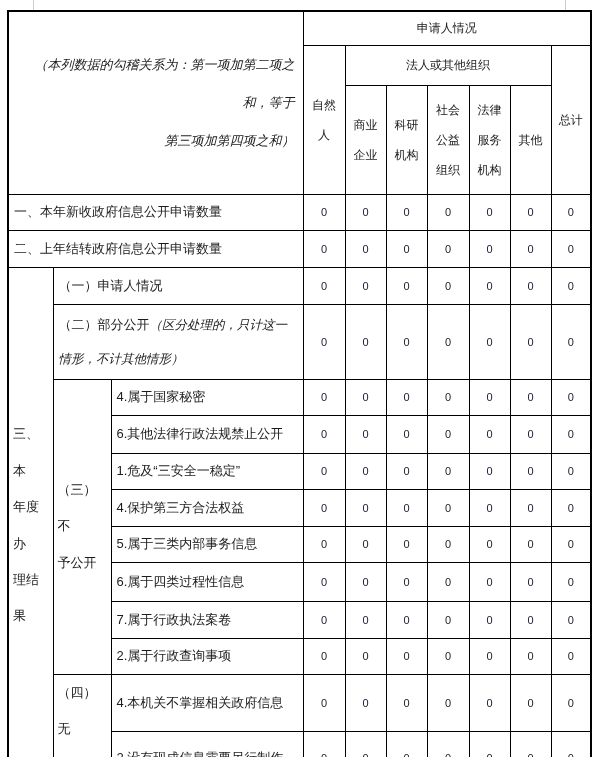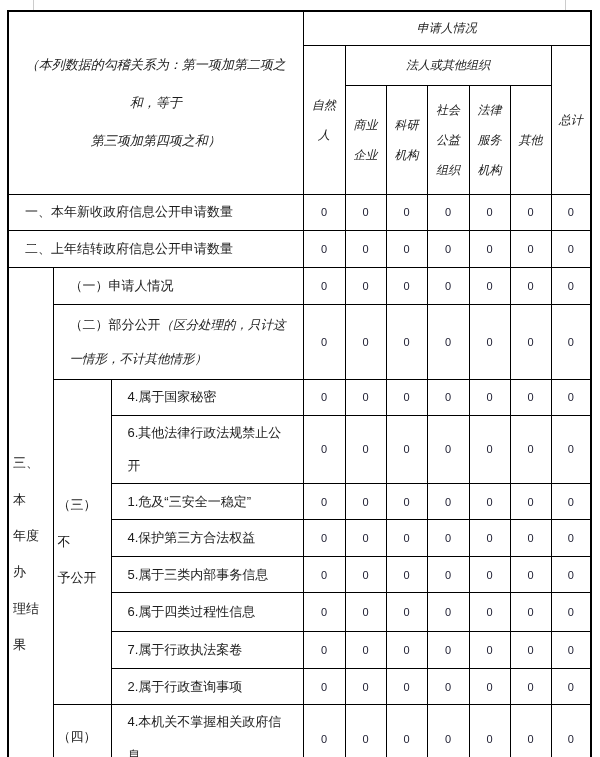--- a/index.html
+++ b/index.html
@@ -9,28 +9,28 @@
     color:#1c1c1c;overflow:hidden;
   }
   .ruler-tick{position:absolute;top:0;width:1px;height:10px;background:#cccccc;}
   table.report{
     border-collapse:collapse;table-layout:fixed;
     position:absolute;left:7px;top:10px;width:583px;
     border:2px solid #000;
   }
   td{border:1px solid #000;padding:0;vertical-align:middle;overflow:hidden;background:#fff;}
   
-  .hdr{font-size:12px;text-align:center;line-height:2.5;white-space:pre-line;font-style:italic;}
+  .hdr{font-size:12px;text-align:center;line-height:2.5;white-space:pre-line;}
   
   .note-cell{
     font-family:"Liberation Serif","DejaVu Serif",serif;font-style:italic;
-    font-size:13px;line-height:2.9;text-align:center;padding:16px 8px;white-space:pre-line;
+    font-size:13px;line-height:2.9;text-align:right;padding:16px 8px;white-space:pre-line;
   }
   
-  .lbl{font-size:13px;text-align:left;padding:0 16px;line-height:2.6;}
+  .lbl{font-size:13px;text-align:left;padding:0 5px;line-height:2.6;}
   
   .vlbl{font-size:13px;text-align:left;padding:0 4px;line-height:2.8;white-space:pre-line;}
   
   .v{font-size:11px;text-align:center;color:#1a1a2e;}
   
   .kai{font-family:"Liberation Serif","DejaVu Serif",serif;font-style:italic;font-size:12.5px;}
 </style>
 </head>
 <body>
 

